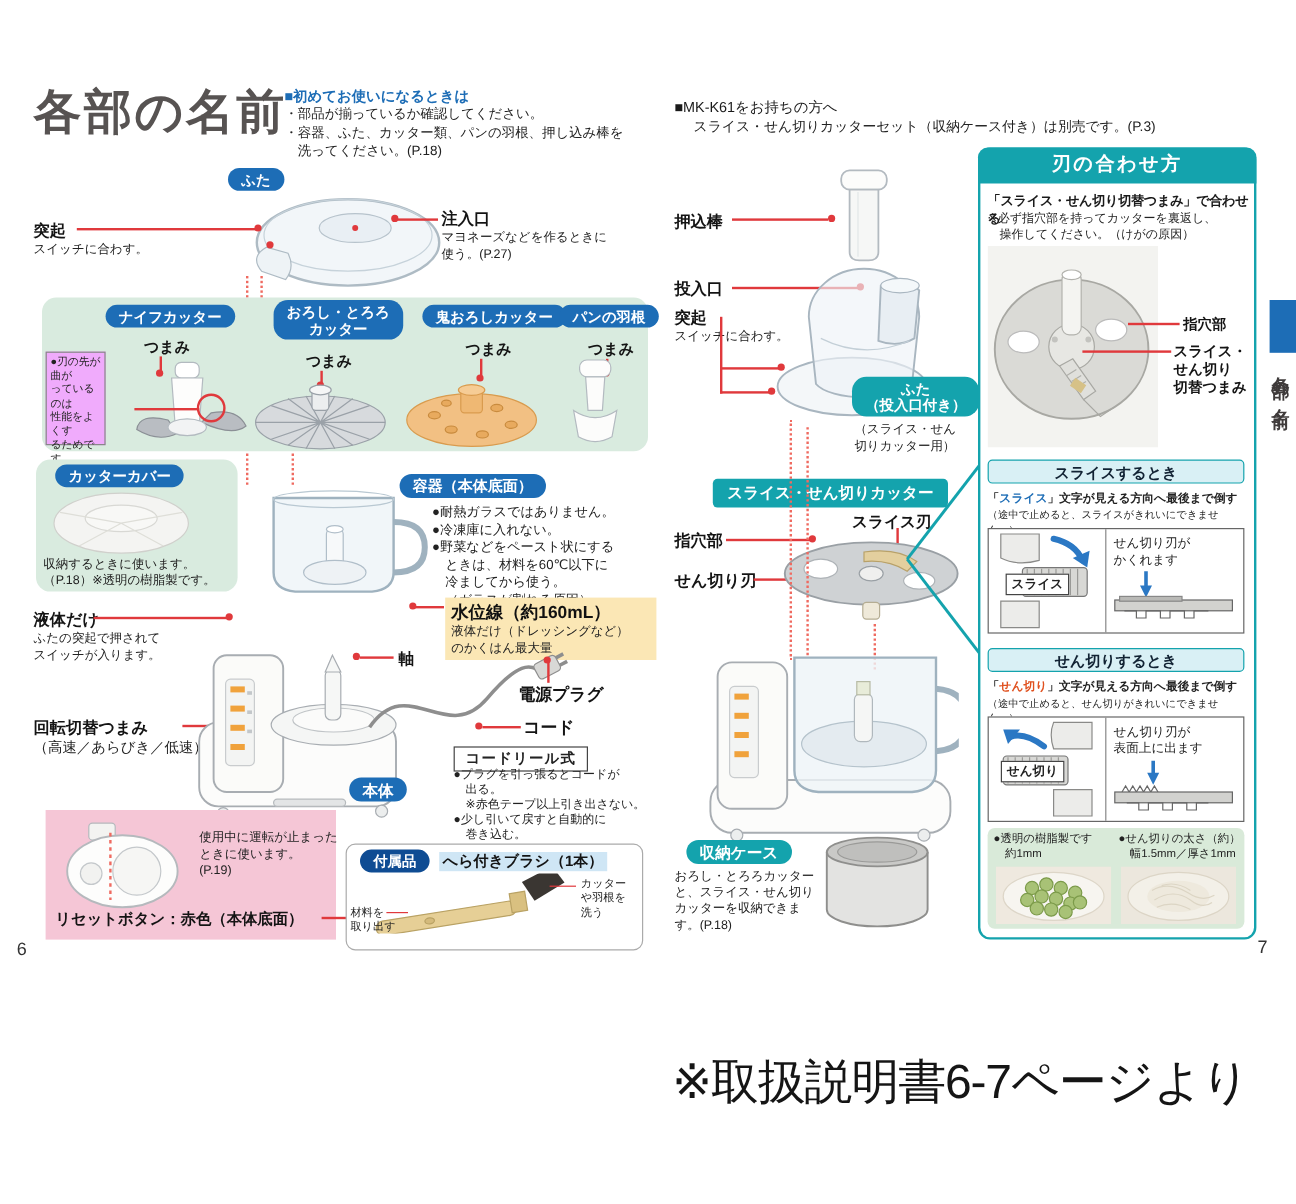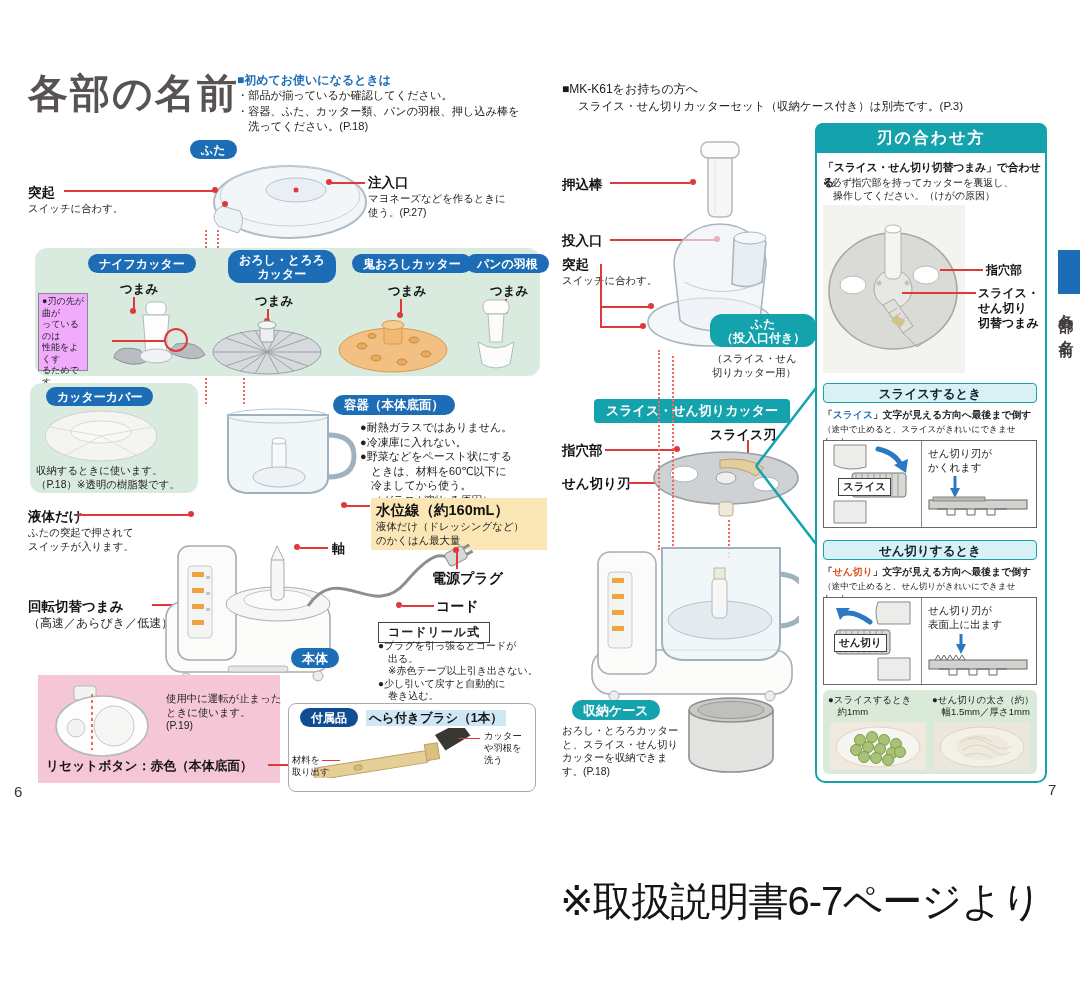--- a/index.html
+++ b/index.html
@@ -503,21 +503,21 @@
       <svg width="108" height="50" viewBox="0 0 108 50">
         <line x1="36" y1="2" x2="36" y2="16" stroke="#2b78c4" stroke-width="3"></line>
         <polygon points="36,22 31,12 41,12" fill="#2b78c4"></polygon>
         <path d="M10,28 l3,-5 3,5 3,-5 3,5 3,-5 3,5 3,-5 3,5 3,-5 3,5" fill="none" stroke="#666"></path>
         <rect x="4" y="28" width="98" height="9" fill="#d2d2cf" stroke="#666"></rect>
         <path d="M14,37 h10 v6 h8 v-6 h12 v6 h8 v-6 h12 v6 h8 v-6 h10" fill="none" stroke="#666"></path>
       </svg>
     </div>
 
     <div class="specbox" style="left:823px;top:690px;width:214px;height:84px;"></div>
-    <div class="note" style="left:828px;top:694px;font-size:9.5px;width:100px;">●スライスするとき
+    <div class="note" style="left:828px;top:694px;font-size:9.5px;width:100px;">●透明の樹脂製です
 　約1mm</div>
     <div class="note" style="left:932px;top:694px;font-size:9.5px;width:104px;">●せん切りの太さ（約）
 　幅1.5mm／厚さ1mm</div>
     <div class="abs" style="left:830px;top:722px;">
       <svg width="96" height="48" viewBox="0 0 96 48">
         <rect width="96" height="48" fill="#efe9df"></rect>
         <ellipse cx="48" cy="25" rx="42" ry="20" fill="#f7f5f0" stroke="#ddd6c8"></ellipse>
         <g fill="#a8c276" stroke="#7c9b4a">
           <circle cx="30" cy="18" r="5.5"></circle>
             <circle cx="42" cy="15" r="5.5"></circle>

